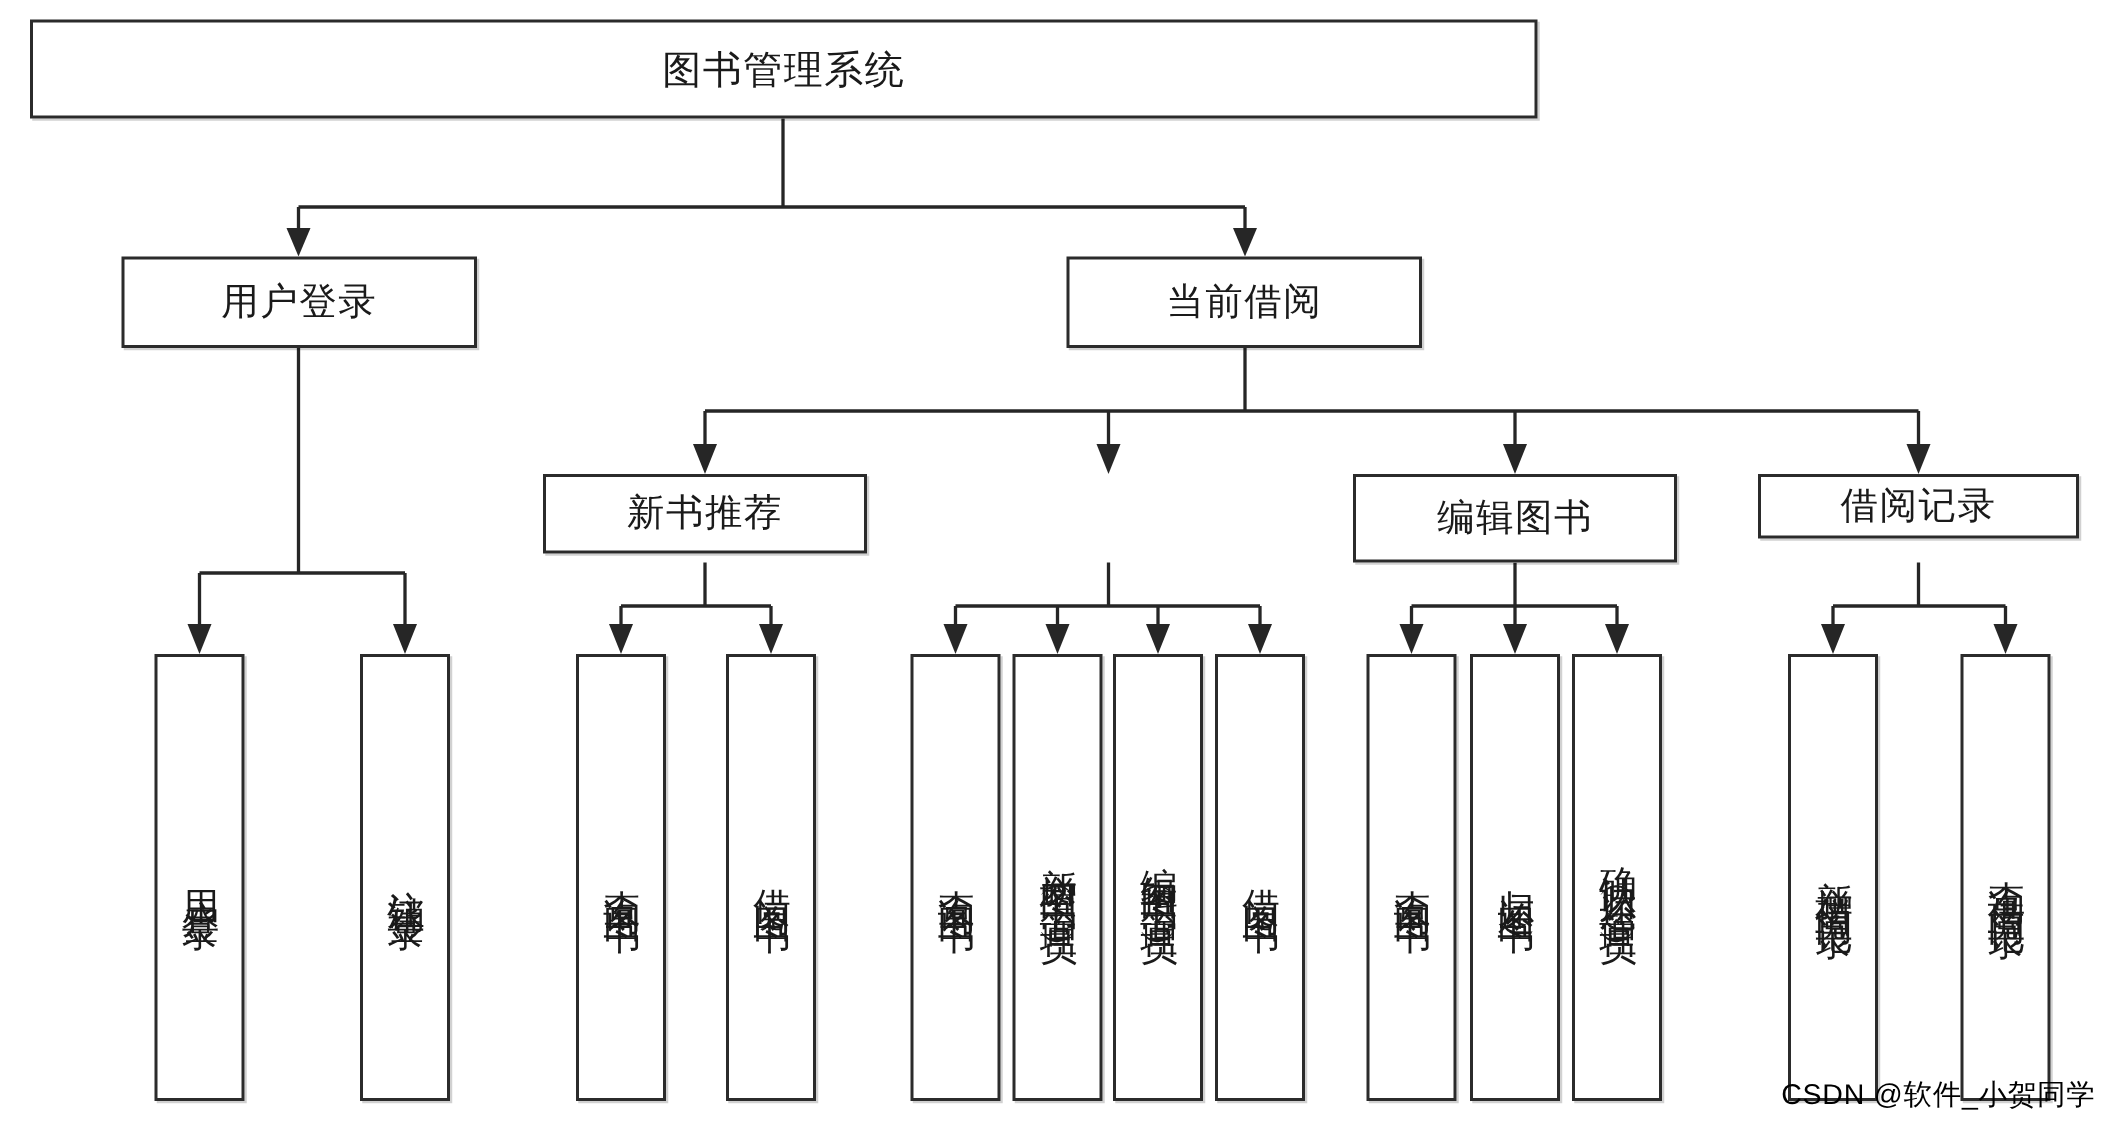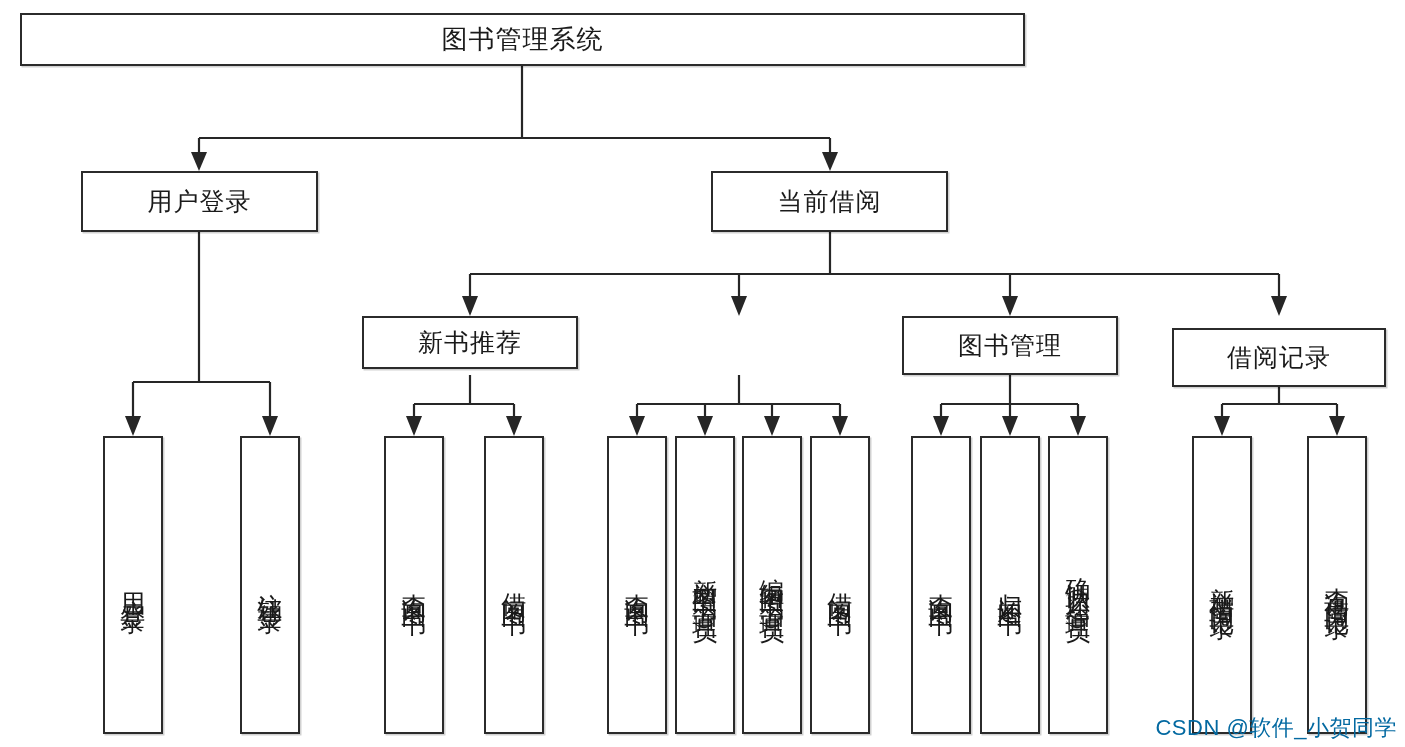--- a/index.html
+++ b/index.html
@@ -66,22 +66,22 @@
     letter-spacing:6px;
     white-space:nowrap;
     text-align:center;
   }
 
   
   #watermark{
     position:absolute;
     right:8px;
     bottom:4px;
-    font-size:22px;
-    color:#0369a1;
+    font-size:19px;
+    color:#000000;
     letter-spacing:0.5px;
     white-space:nowrap;
     user-select:none;
   }
 </style>
 </head>
 <body>
 
 <div id="canvas">
 
@@ -140,42 +140,42 @@
     <polygon points="1070,416 1086,416 1078,436"></polygon>
 
     <line x1="1279" y1="375" x2="1279" y2="404"></line>
     <line x1="1222" y1="404" x2="1337" y2="404"></line>
     <line x1="1222" y1="404" x2="1222" y2="420"></line>
     <line x1="1337" y1="404" x2="1337" y2="420"></line>
     <polygon points="1214,416 1230,416 1222,436"></polygon>
     <polygon points="1329,416 1345,416 1337,436"></polygon>
   </svg>
 
-  <div class="node horiz root" style="left:20px;top:13px;width:1005px;height:53px;">
+  <div class="node horiz root" style="left:20px;top:13px;width:1005px;height:66px;">
     <span class="cap">图书管理系统</span>
   </div>
 
   <div class="node horiz" style="left:81px;top:171px;width:237px;height:61px;">
     <span class="cap">用户登录</span>
   </div>
 
   <div class="node horiz" style="left:711px;top:171px;width:237px;height:61px;">
     <span class="cap">当前借阅</span>
   </div>
 
   <div class="node horiz" style="left:362px;top:316px;width:216px;height:53px;">
     <span class="cap">新书推荐</span>
   </div>
 
 
   <div class="node horiz" style="left:902px;top:316px;width:216px;height:59px;">
-    <span class="cap">图书管理</span>
-  </div>
-
-  <div class="node horiz" style="left:1172px;top:328px;width:214px;height:59px;">
+    <span class="cap">编辑图书</span>
+  </div>
+
+  <div class="node horiz" style="left:1172px;top:316px;width:214px;height:43px;">
     <span class="cap">借阅记录</span>
   </div>
 
   <div class="node vert" style="left:103px;top:436px;width:60px;height:298px;">
     <span class="cap">用户登录</span>
   </div>
 
   <div class="node vert" style="left:240px;top:436px;width:60px;height:298px;">
     <span class="cap">注销登录</span>
   </div>

